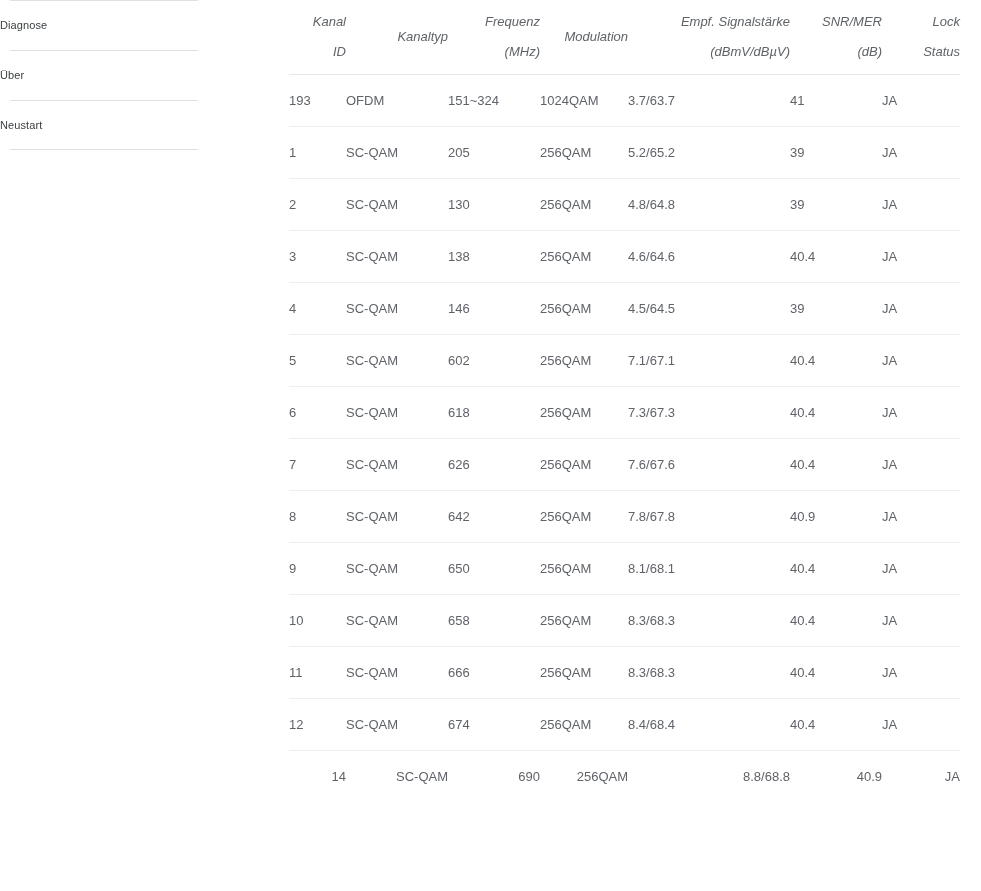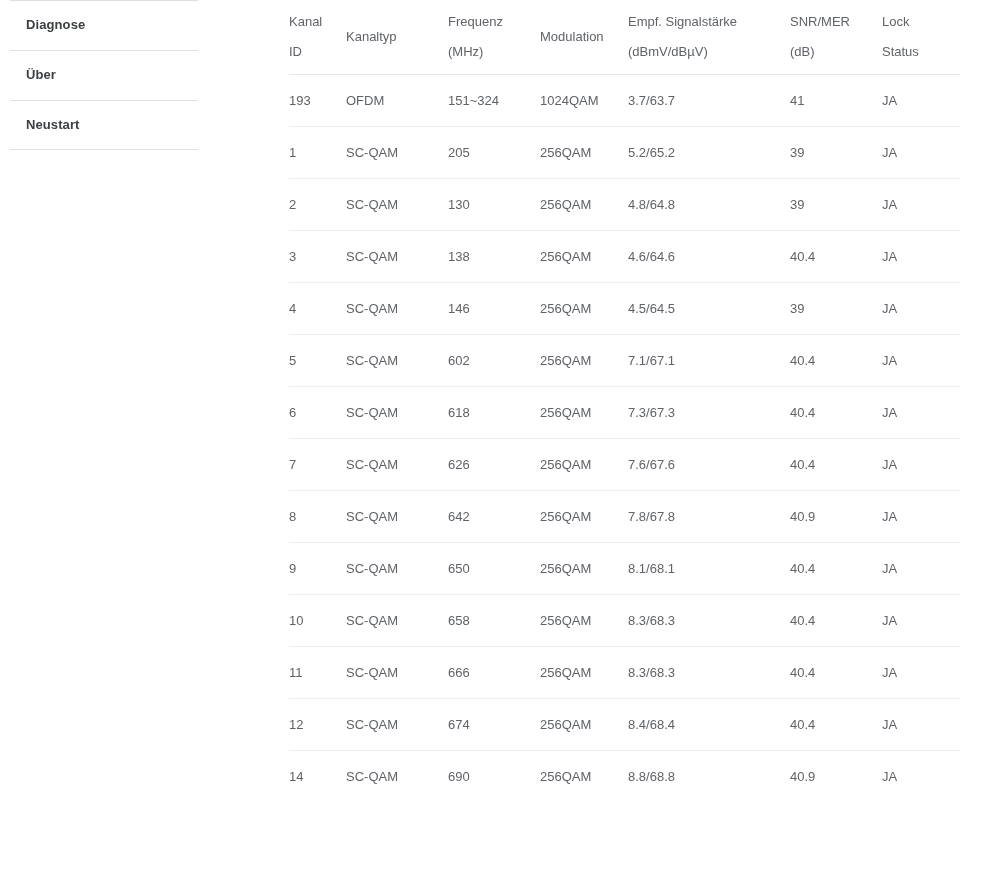--- a/index.html
+++ b/index.html
@@ -61,27 +61,25 @@
   .nav-item:last-child::after {
     content: "";
     position: absolute;
     left: 10px;
     right: 11px;
     bottom: 0;
     height: 1px;
     background: #e0e0e0;
   }
   .nav-label {
-    padding-left: 26px;
-    font-size: 13px;
+    font-size: 11px;
     line-height: 18px;
     color: #3c4043;
     letter-spacing: 0.1px;
     white-space: nowrap;
-    font-weight: bold;
   }
 
   
   #content {
     position: absolute;
     left: 289px;
     top: 0;
     width: 671px;
     height: 891px;
   }
@@ -97,45 +95,47 @@
   table.channel-table col.c-freq     { width: 92px; }
   table.channel-table col.c-mod      { width: 88px; }
   table.channel-table col.c-power    { width: 162px; }
   table.channel-table col.c-snr      { width: 92px; }
   table.channel-table col.c-lock     { width: 78px; }
 
   table.channel-table thead th {
     height: 74px;
     padding: 0;
     vertical-align: middle;
-    text-align: left;
+    text-align: right;
     font-weight: normal;
     font-size: 13px;
     line-height: 30px;
     color: #5f6368;
     border-bottom: 1px solid #e8e8e8;
     white-space: nowrap;
+    font-style: italic;
   }
   table.channel-table thead th .hl {
     display: block;
   }
 
   table.channel-table tbody td {
     height: 51px;
     padding: 0;
     vertical-align: middle;
     text-align: left;
     font-size: 13px;
     line-height: 16px;
     color: #5f6368;
     border-bottom: 1px solid #eeeeee;
     white-space: nowrap;
   }
   table.channel-table tbody tr:last-child td {
     border-bottom: none;
+    text-align: right;
   }
 </style>
 </head>
 <body>
 
 <div id="page">
 
   <nav id="sidebar">
     <ul class="nav-list">
         <li class="nav-item">

